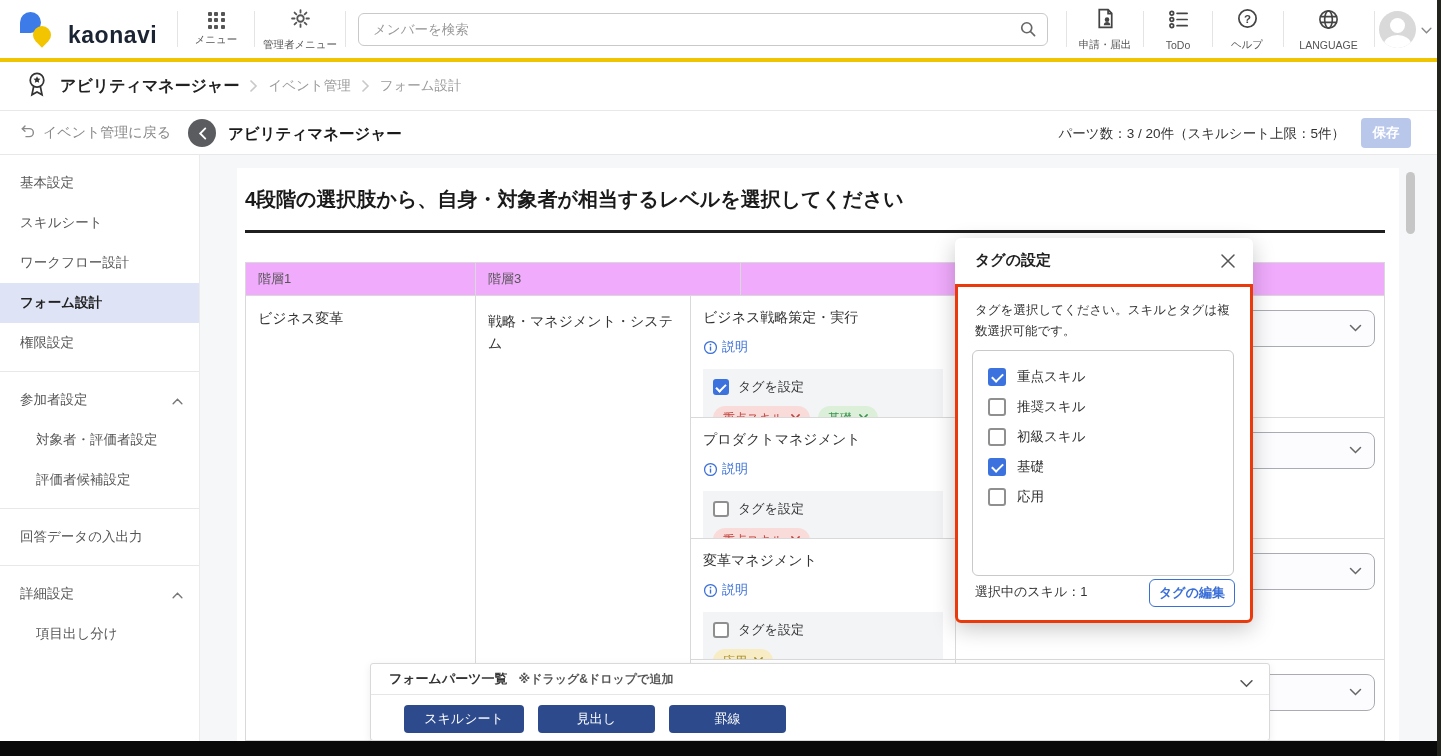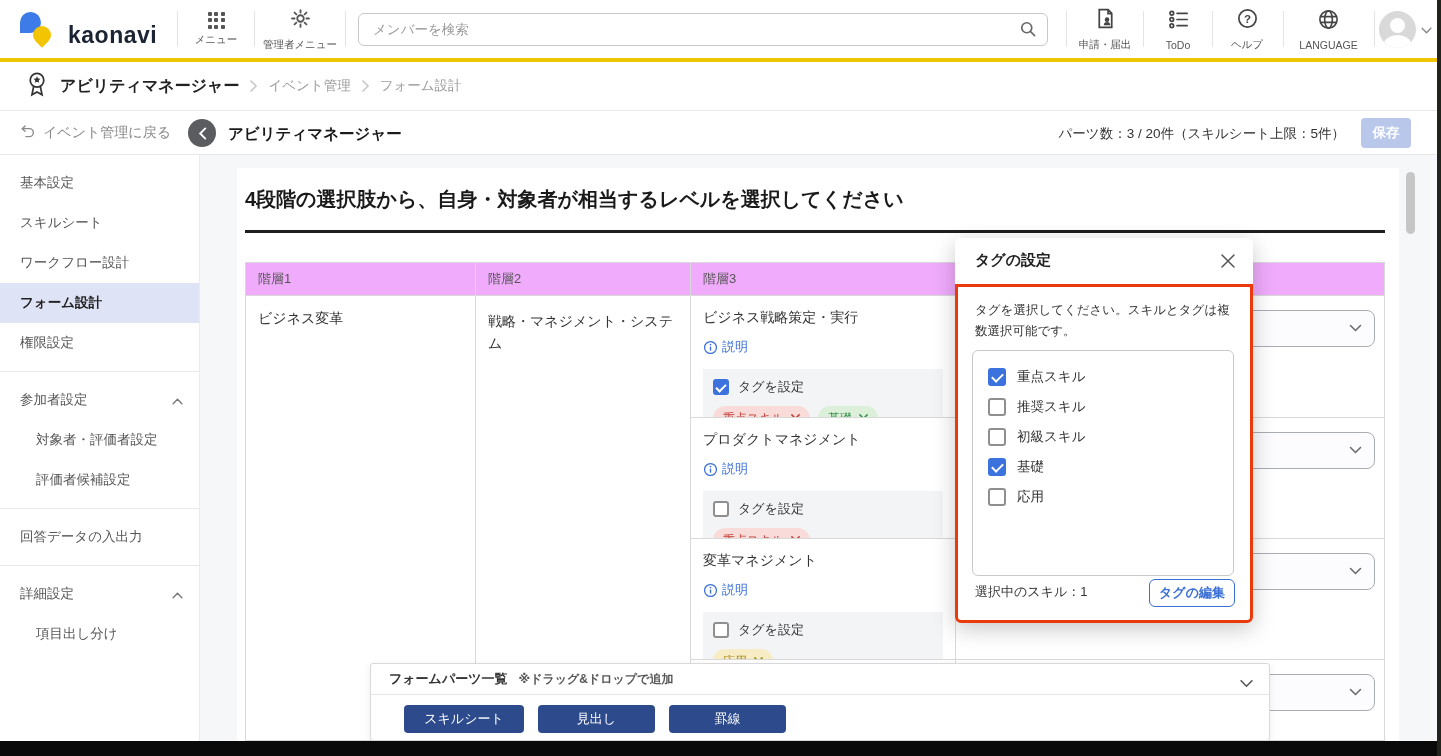--- a/index.html
+++ b/index.html
@@ -325,21 +325,20 @@
   <div class="main-bg"></div>
   <div class="card"></div>
   <div class="scroll-thumb"></div>
 
   <div class="q-title">4段階の選択肢から、自身・対象者が相当するレベルを選択してください</div>
   <div class="q-rule"></div>
 
   <div class="skill-table">
     <div class="t-head">
       <div class="hc" style="width:230px">階層1</div>
-      <div class="hc" style="width:215px">階層2</div>
       <div class="hc" style="width:265px">階層3</div>
       <div class="hc" style="flex:1"></div>
     </div>
     <div class="t-body">
       <div class="c1">ビジネス変革</div>
       <div class="c2">戦略・マネジメント・システム</div>
 
       <div class="c3">
 
         <div class="sec" style="height:122px">

